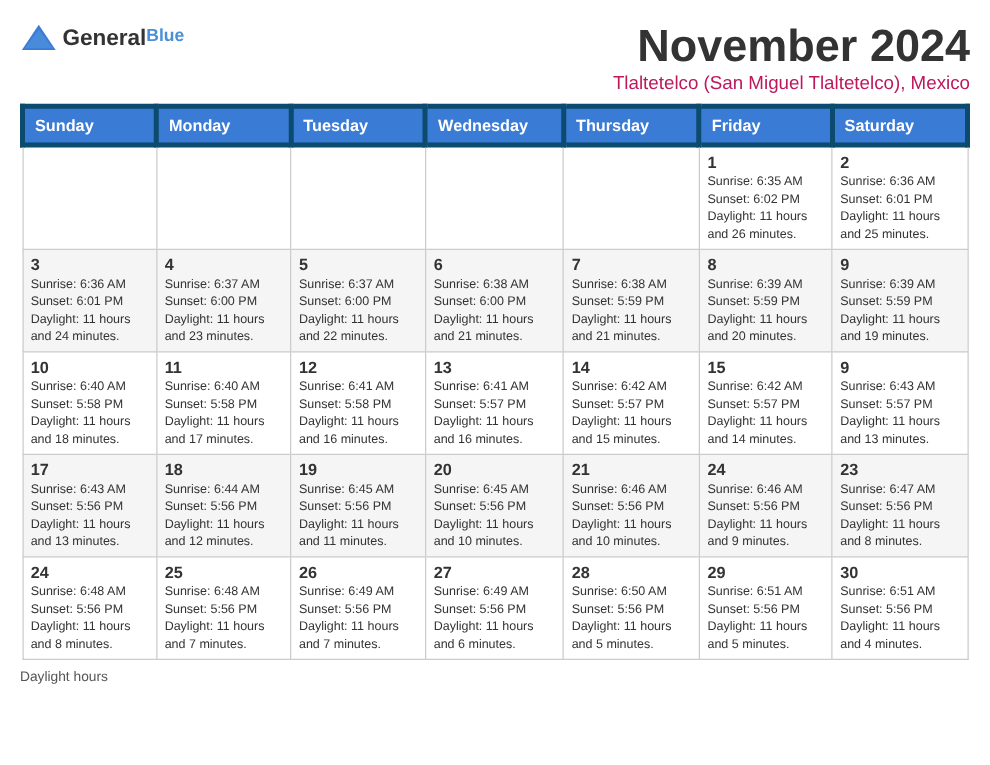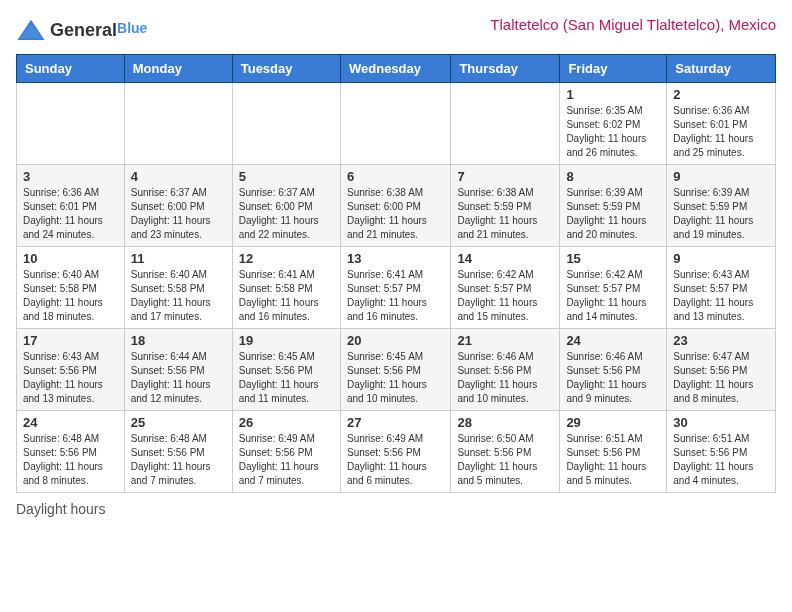--- a/index.html
+++ b/index.html
@@ -56,21 +56,21 @@
       width: 100%;
       border-collapse: collapse;
     }
     .calendar th {
       background-color: #3a7bd5;
       color: white;
       text-align: left;
       padding: 6px 8px;
       font-size: 13px;
       font-weight: bold;
-      border: 1px solid #0c4a6e;
+      border: 4px solid #0c4a6e;
     }
     .calendar td {
       border: 1px solid #ccc;
       vertical-align: top;
       padding: 4px 6px;
       width: 113px;
       min-height: 80px;
       font-size: 10.5px;
       color: #333;
       background: #fff;
@@ -87,39 +87,40 @@
     .day-info {
       font-size: 10px;
       color: #333;
       line-height: 1.4;
     }
     .empty-cell {
       background: #fff !important;
     }
     .legend {
       margin-top: 8px;
-      font-size: 14px;
+      font-size: 11px;
       color: #555;
     }
   </style>
 </head>
 <body>
 
 <div class="header-area">
   <div class="logo">
     <svg class="logo-icon" viewBox="0 0 40 40">
       <polygon points="20,5 38,32 2,32" fill="#3a7bd5"></polygon>
       <polygon points="20,10 35,30 5,30" fill="#5a9ae0" opacity="0.5"></polygon>
     </svg>
     <div class="logo-text">
       <span class="logo-general">General</span>
       <span class="logo-blue">Blue</span>
     </div>
   </div>
   <div class="title-area">
+    <div class="month-title">November 2024</div>
     <div class="subtitle">Tlaltetelco (San Miguel Tlaltetelco), Mexico</div>
   </div>
 </div>
 
 <table class="calendar">
   <thead>
     <tr>
     <th>Sunday</th>
         <th>Monday</th>
         <th>Tuesday</th>

